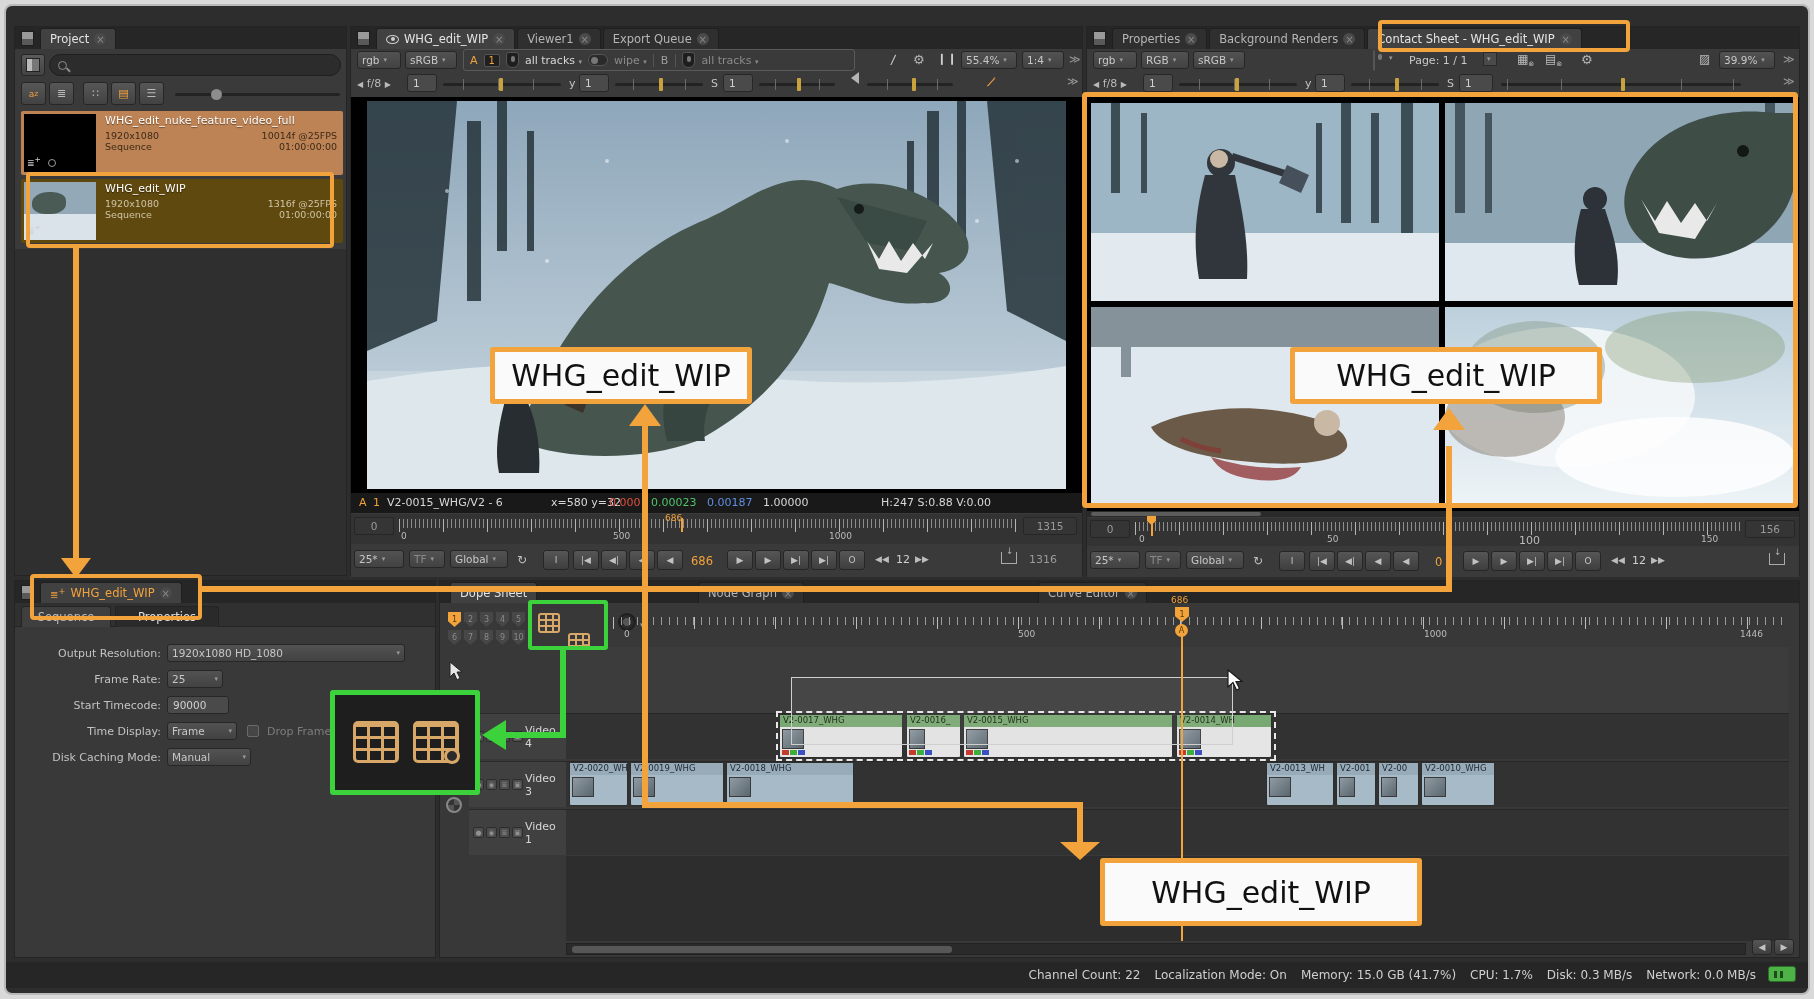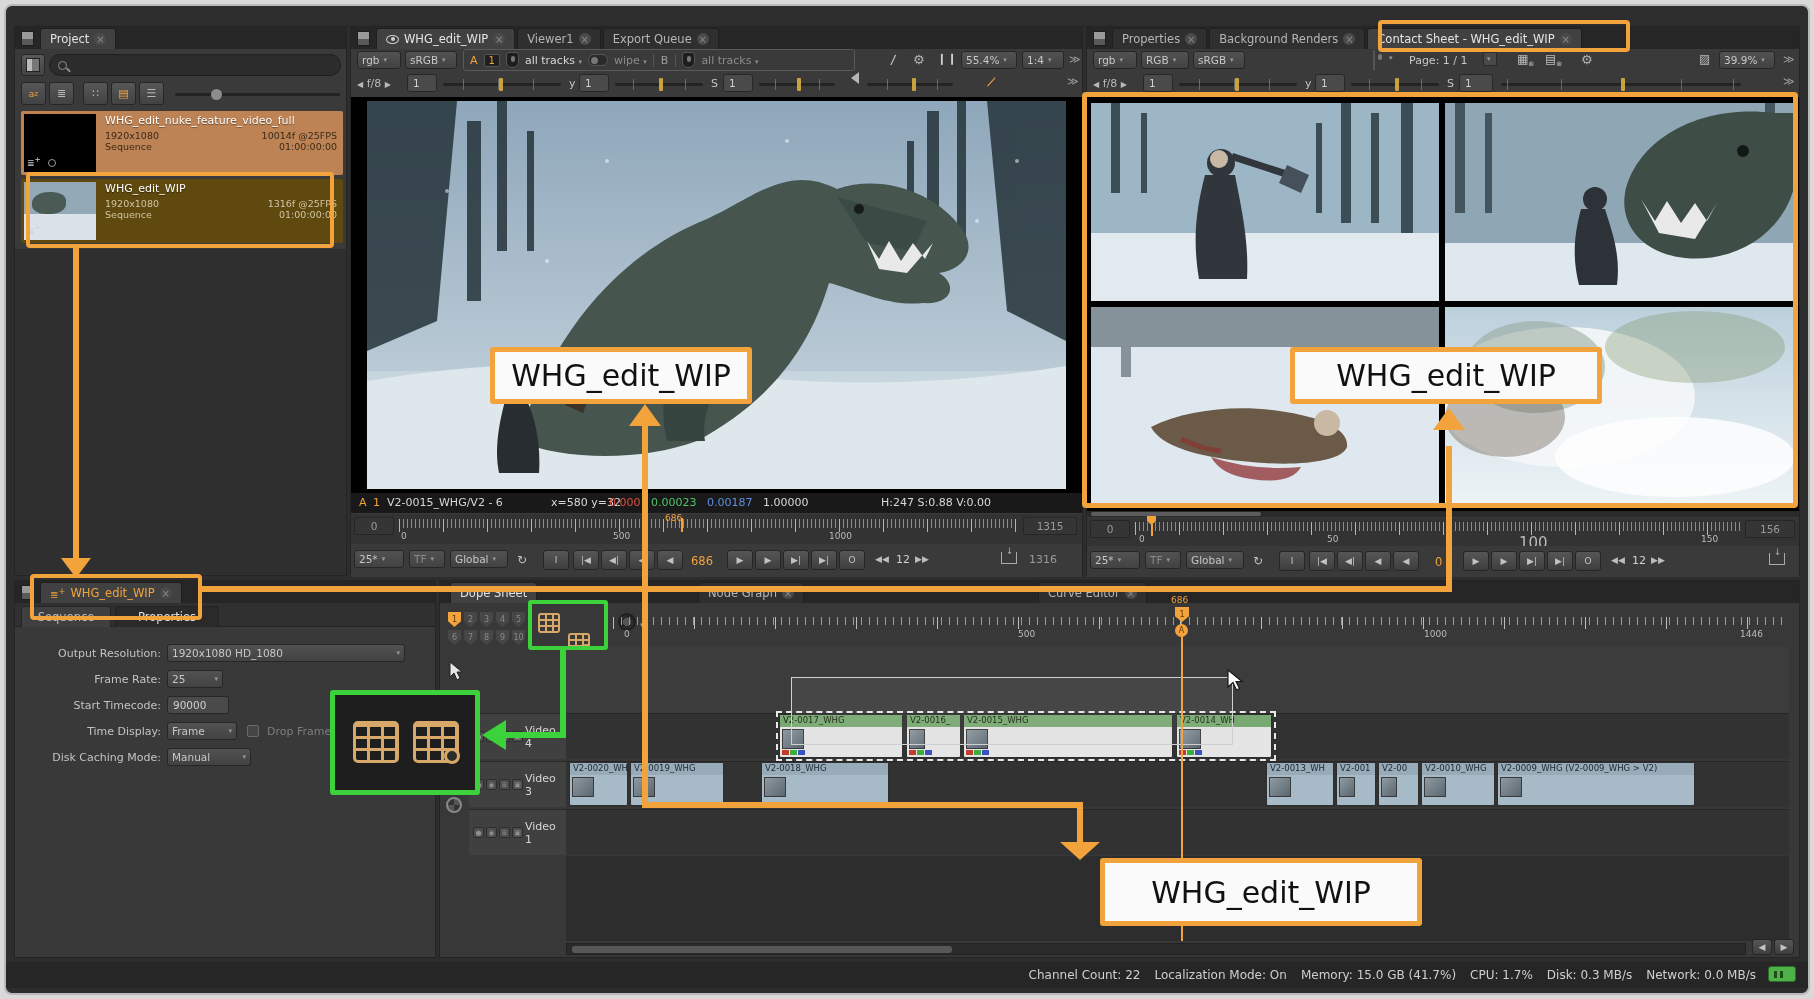--- a/index.html
+++ b/index.html
@@ -485,21 +485,21 @@
   <div class="abs" style="left:0;top:484px;width:712px;height:6px;background:#2a2a2a;">
       <span class="abs" style="left:4px;top:1px;width:170px;height:4px;background:#5c5c5c;border-radius:2px;"></span>
     </div>
   
   <div class="abs" style="left:0;top:491px;width:712px;height:28px;background:#333;">
     <div class="endbox" style="left:3px;top:2px;width:40px;">0</div>
     <div class="vticks" style="left:48px;top:4px;width:606px;"></div>
     <div class="vticks2" style="left:48px;top:4px;width:606px;"></div>
     <span class="abs" style="left:52px;top:16px;color:#bbb;font-size:9px;">0</span>
     <span class="abs" style="left:240px;top:16px;color:#bbb;font-size:9px;">50</span>
-    <span class="abs" style="left:432px;top:16px;color:#bbb;font-size:15px;">100</span>
+    <span class="abs" style="left:432px;top:16px;color:#bbb;font-size:11px;">100</span>
     <span class="abs" style="left:614px;top:16px;color:#bbb;font-size:9px;">150</span>
     <span class="abs" style="left:60px;top:-2px;width:9px;height:9px;background:#f2a33c;clip-path:polygon(0 0,100% 0,100% 55%,50% 100%,0 55%);"></span>
     <span class="abs" style="left:64px;top:6px;width:2px;height:12px;background:#f2a33c;"></span>
     <div class="endbox" style="left:658px;top:2px;width:50px;">156</div>
   </div>
   
   <div class="abs" style="left:0;top:519px;width:712px;height:31px;background:#3a3a3a;">
     <div class="dd" style="left:3px;top:5px;width:50px;">
         <span>25*</span>
       </div>
@@ -647,43 +647,39 @@
   <div class="abs" style="left:126px;top:275px;right:10px;height:85px;background:#2d2d2d;"></div>
 
   <div class="clip blue" style="left:129px;top:181px;width:59px;">
       <div class="cl">V2-0020_WHG</div>
       <div class="cthumb"></div>
     </div>
   <div class="clip blue" style="left:190px;top:181px;width:94px;">
       <div class="cl">V2-0019_WHG</div>
       <div class="cthumb"></div>
     </div>
-  <div class="clip blue" style="left:286px;top:181px;width:128px;margin-left:35px;">
+  <div class="clip blue" style="left:286px;top:181px;width:128px;">
       <div class="cl">V2-0018_WHG</div>
       <div class="cthumb"></div>
     </div>
 
   <div class="clip blue" style="left:826px;top:181px;width:68px;">
       <div class="cl">V2-0013_WH</div>
       <div class="cthumb"></div>
     </div>
   <div class="clip blue" style="left:896px;top:181px;width:40px;">
       <div class="cl">V2-001</div>
       <div class="cthumb" style="width:16px;"></div>
     </div>
   <div class="clip blue" style="left:938px;top:181px;width:41px;">
       <div class="cl">V2-00</div>
       <div class="cthumb" style="width:16px;"></div>
     </div>
   <div class="clip blue" style="left:981px;top:181px;width:74px;">
       <div class="cl">V2-0010_WHG</div>
-      <div class="cthumb"></div>
-    </div>
-  <div class="clip blue" style="left:1057px;top:181px;width:198px;">
-      <div class="cl">V2-0009_WHG (V2-0009_WHG &gt; V2)</div>
       <div class="cthumb"></div>
     </div>
 
   <div class="abs" style="left:336px;top:130px;width:500px;height:50px;border:2px dashed #e8e8e8;z-index:4;"></div>
   <div class="clip green" style="left:339px;top:133px;width:124px;z-index:4;">
       <div class="cl">V2-0017_WHG</div>
       <div class="cthumb"></div>
       <div class="chips">
         <i style="background:#c23b2e;"></i>
         <i style="background:#3cae3c;"></i>

